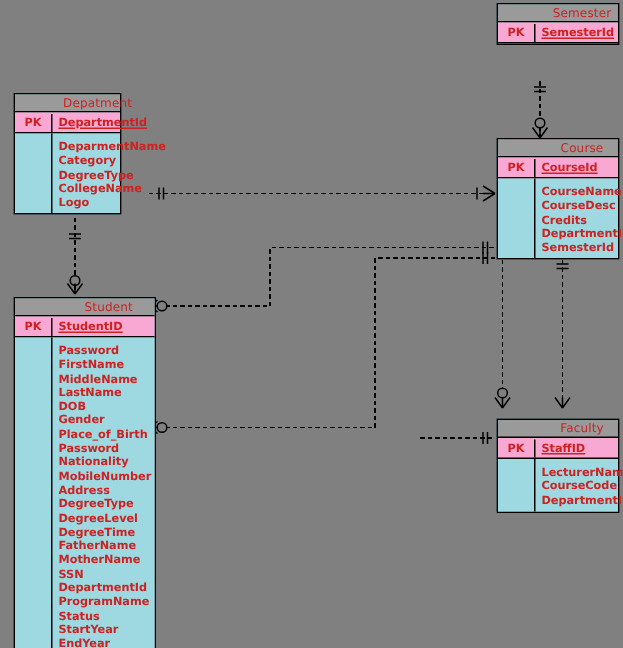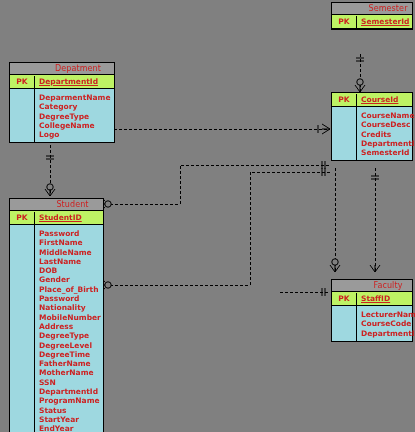--- a/index.html
+++ b/index.html
@@ -42,21 +42,21 @@
     text-align: center;
     line-height: 11px;
     height: 11px;
     font-weight: normal;
     letter-spacing: 0.1px;
     padding-left: 32px;
   }
   .ent-key-row {
     display: flex;
     border-bottom: 1px solid #000000;
-    background: #bef264;
+    background: #f9a8d4;
     height: 13px;
     align-items: center;
   }
   .ent-key-label {
     width: 24px;
     flex: 0 0 24px;
     color: #cc2222;
     font-size: 7.5px;
     font-weight: bold;
     text-align: center;
@@ -172,39 +172,40 @@
   </svg>
 
   <div class="entity" style="left:331px; top:2px; width:82px;">
     <div class="ent-title">Semester</div>
     <div class="ent-key-row">
       <div class="ent-key-label">PK</div>
       <div class="ent-key-name">SemesterId</div>
     </div>
   </div>
 
-  <div class="entity" style="left:9px; top:62px; width:106px;">
+  <div class="entity" style="left:9px; top:62px; width:72px;">
     <div class="ent-title">Depatment</div>
     <div class="ent-key-row">
       <div class="ent-key-label">PK</div>
       <div class="ent-key-name">DepartmentId</div>
     </div>
     <div class="ent-body">
       <div class="ent-body-gutter"></div>
       <div class="ent-fields">
         <div class="ent-field">DeparmentName</div>
         <div class="ent-field">Category</div>
         <div class="ent-field">DegreeType</div>
         <div class="ent-field">CollegeName</div>
         <div class="ent-field">Logo</div>
       </div>
     </div>
   </div>
 
   <div class="entity" style="left:331px; top:92px; width:82px;">
+    <div class="ent-title">Course</div>
     <div class="ent-key-row">
       <div class="ent-key-label">PK</div>
       <div class="ent-key-name">CourseId</div>
     </div>
     <div class="ent-body">
       <div class="ent-body-gutter"></div>
       <div class="ent-fields">
         <div class="ent-field">CourseName</div>
         <div class="ent-field">CourseDesc</div>
         <div class="ent-field">Credits</div>

